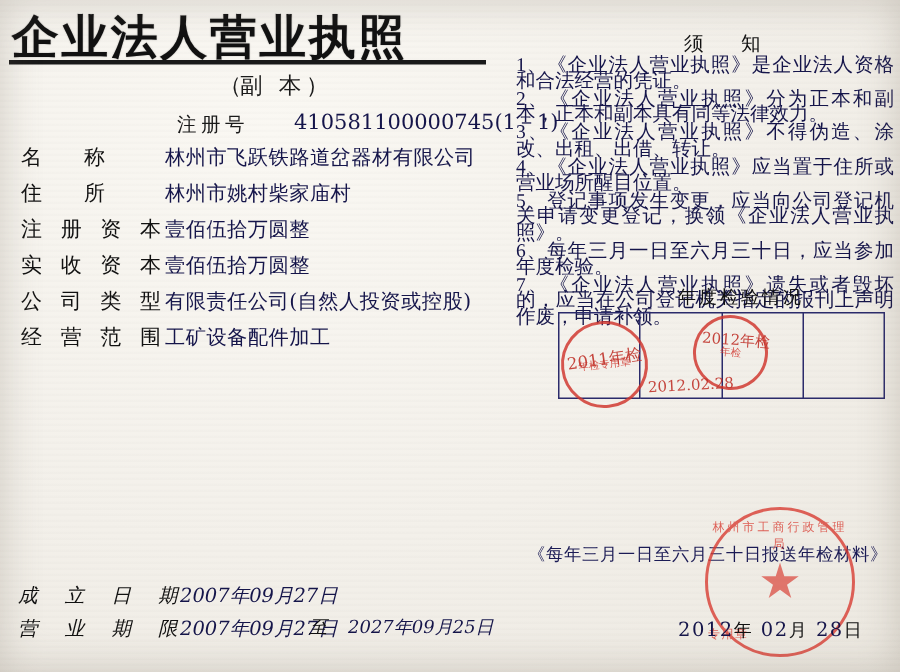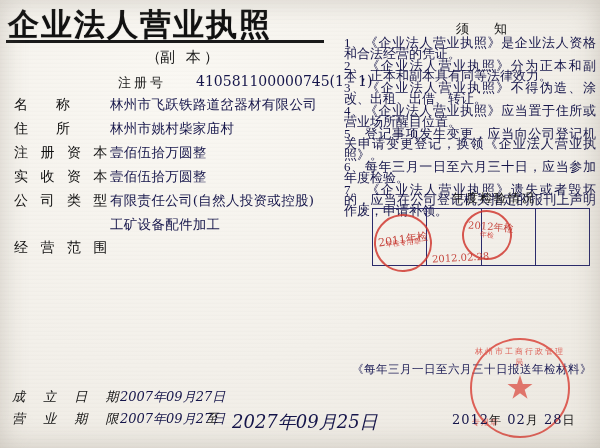--- a/index.html
+++ b/index.html
@@ -117,21 +117,21 @@
     font-size:13px;letter-spacing:7px;color:#111;
   }
   .b-val1{
     position:absolute;left:120px;
     font-family:"DejaVu Serif","Liberation Serif",serif;
     font-size:13px;color:#15154a;
   }
   .b-val2{
     position:absolute;left:232px;
     font-family:"DejaVu Serif","Liberation Serif",serif;
-    font-size:18px;color:#15154a;
+    font-size:12px;color:#15154a;
   }
   .b-to{
     position:absolute;left:206px;
     font-family:"DejaVu Serif","Liberation Serif",serif;
     font-size:12px;color:#111;
   }
   .date-bottom{
     position:absolute;left:452px;top:412px;
     font-family:"DejaVu Serif","Liberation Serif",serif;
     font-size:13px;color:#15154a;letter-spacing:1px;
@@ -223,21 +223,21 @@
     </div>
     <div class="field">
       <div class="f-label" style="letter-spacing:4px;">实 收 资 本</div>
       <div class="f-value">壹佰伍拾万圆整</div>
     </div>
     <div class="field">
       <div class="f-label" style="letter-spacing:4px;">公 司 类 型</div>
       <div class="f-value">有限责任公司(自然人投资或控股)</div>
     </div>
     <div class="field">
-      <div class="f-label" style="letter-spacing:4px;margin-top:23px;">经 营 范 围</div>
+      <div class="f-label" style="letter-spacing:4px;">经 营 范 围</div>
       <div class="f-value">工矿设备配件加工</div>
     </div>
   </div>
 
   <div class="notice-title">须　知</div>
   <div class="notice-list">
     <div class="notice-item">1、《企业法人营业执照》是企业法人资格和合法经营的凭证。</div>
     <div class="notice-item">2、《企业法人营业执照》分为正本和副本，正本和副本具有同等法律效力。</div>
     <div class="notice-item">3、《企业法人营业执照》不得伪造、涂改、出租、出借、转让。</div>
     <div class="notice-item">4、《企业法人营业执照》应当置于住所或营业场所醒目位置。</div>

